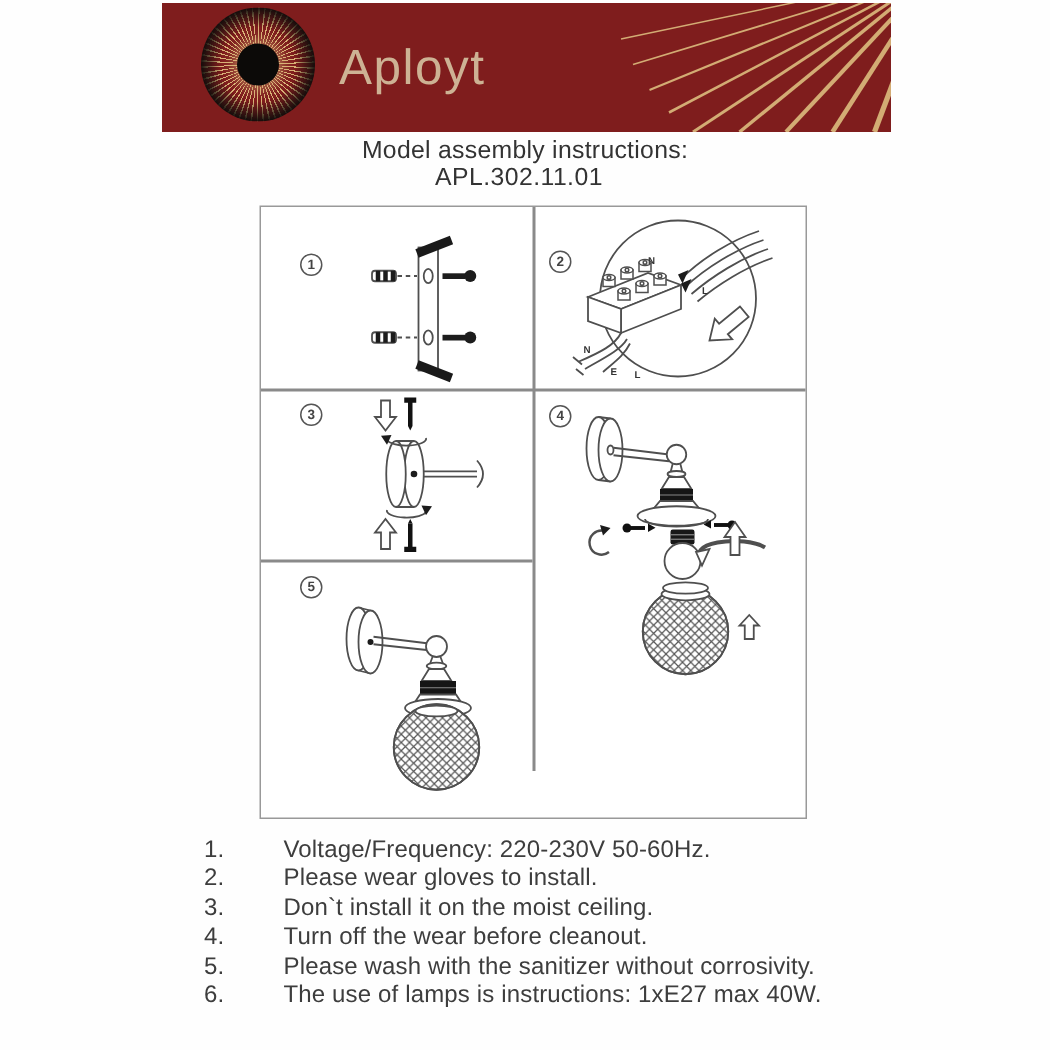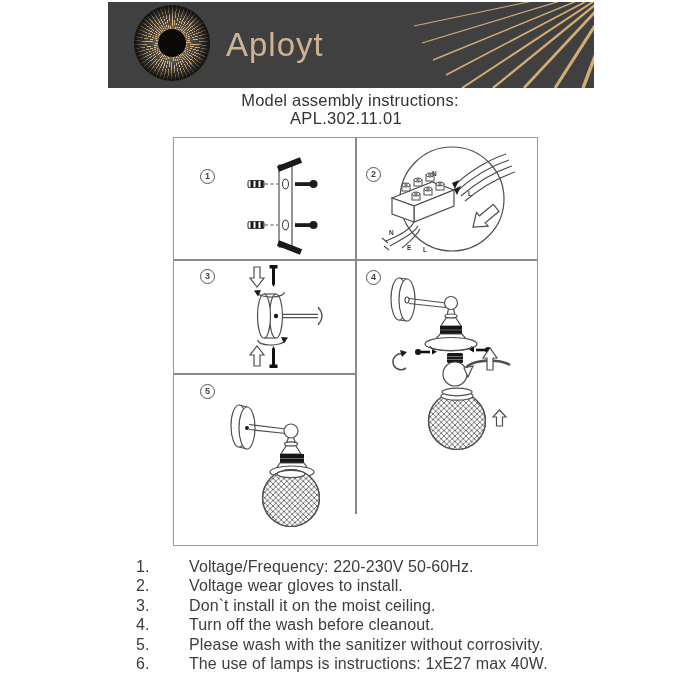--- a/index.html
+++ b/index.html
@@ -3,21 +3,21 @@
 <meta charset="utf-8">
 <style>
   html,body{margin:0;padding:0;}
   .page{
     position:relative;width:700px;height:700px;background:#fefefe;
     font-family:"Liberation Sans",sans-serif;overflow:hidden;
   }
   
   .banner{
     position:absolute;left:108px;top:2px;width:486px;height:86px;
-    background:#404040;overflow:hidden;
+    background:#7f1d1d;overflow:hidden;
   }
   .sunburst{
     position:absolute;left:26px;top:3px;width:76px;height:76px;border-radius:50%;
     background:
       radial-gradient(circle,rgba(15,13,11,0) 0 30%,rgba(15,13,11,0) 46%,#0f0d0b 72%),
       repeating-conic-gradient(#d9b277 0deg 1.7deg,rgba(15,13,11,0) 1.7deg 6.2deg);
   }
   .sun-core{
     position:absolute;left:24px;top:24px;width:28px;height:28px;border-radius:50%;
     background:#0c0a08;box-shadow:0 0 7px 3px rgba(216,179,120,.55);
@@ -278,29 +278,29 @@
     </svg>
   </div>
 
   <div class="instructions">
     <div class="inst-row">
       <span class="inst-num">1.</span>
       <span class="inst-text">Voltage/Frequency: 220-230V 50-60Hz.</span>
     </div>
     <div class="inst-row">
       <span class="inst-num">2.</span>
-      <span class="inst-text">Voltage wear gloves to install.</span>
+      <span class="inst-text">Please wear gloves to install.</span>
     </div>
     <div class="inst-row">
       <span class="inst-num">3.</span>
       <span class="inst-text">Don`t install it on the moist ceiling.</span>
     </div>
     <div class="inst-row">
       <span class="inst-num">4.</span>
-      <span class="inst-text">Turn off the wash before cleanout.</span>
+      <span class="inst-text">Turn off the wear before cleanout.</span>
     </div>
     <div class="inst-row">
       <span class="inst-num">5.</span>
       <span class="inst-text">Please wash with the sanitizer without corrosivity.</span>
     </div>
     <div class="inst-row">
       <span class="inst-num">6.</span>
       <span class="inst-text">The use of lamps is instructions: 1xE27 max 40W.</span>
     </div>
   </div>

